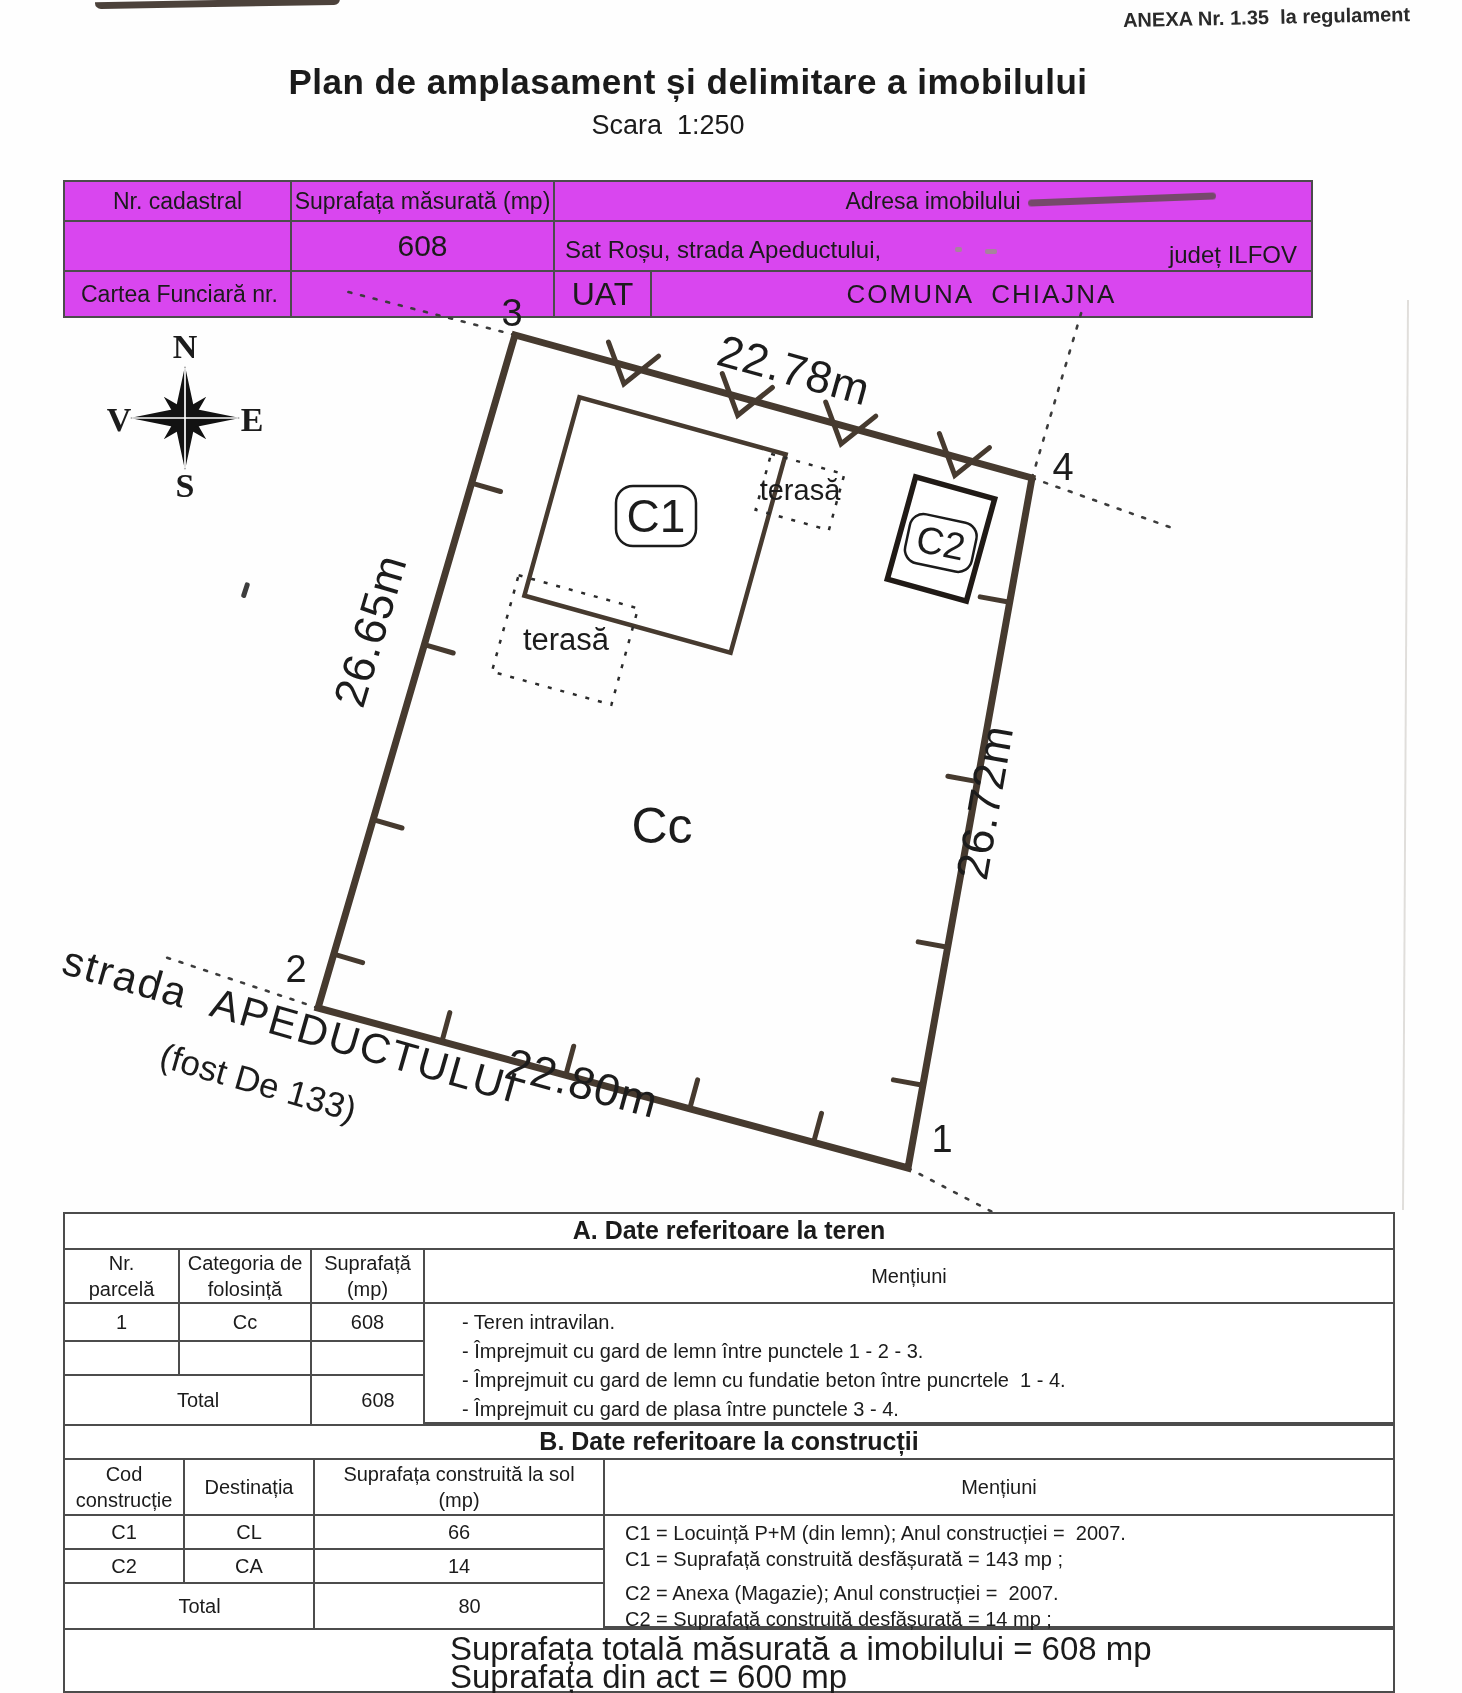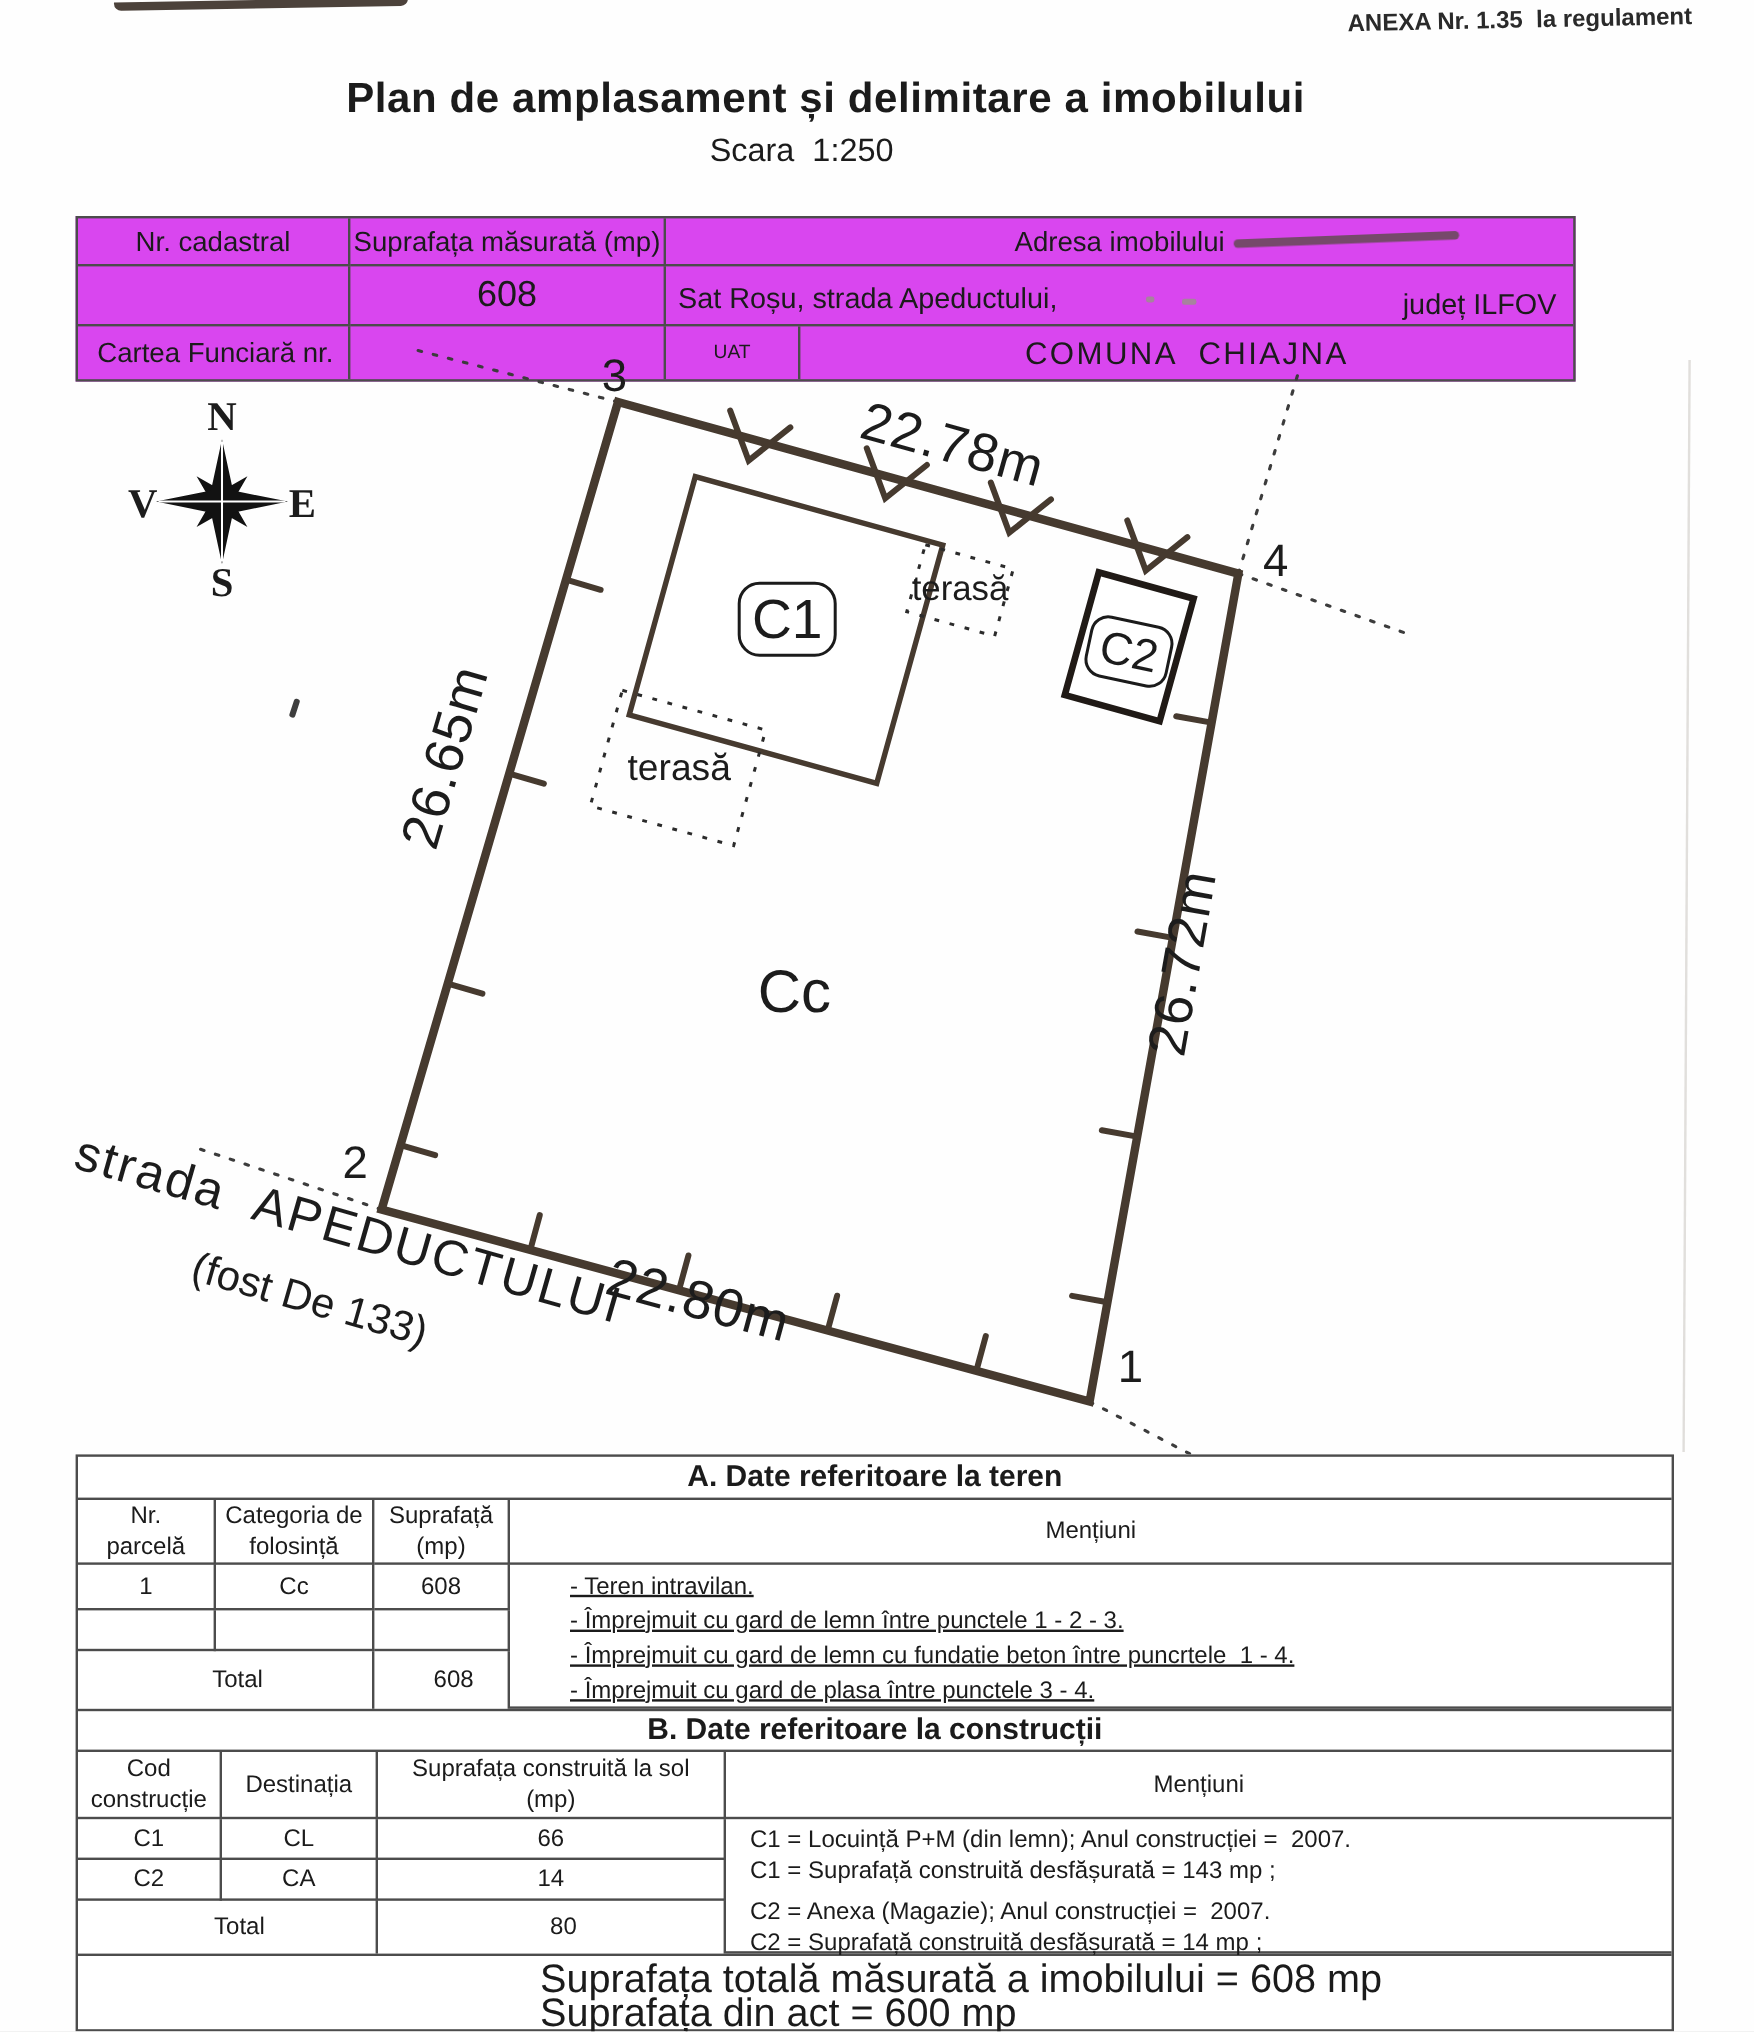--- a/index.html
+++ b/index.html
@@ -25,41 +25,41 @@
     border:2px solid #4c4c4c; font-size:23px; background:#d946ef; }
   .toptable .c { border-right:2px solid #4c4c4c; border-bottom:2px solid #4c4c4c;
     display:flex; align-items:center; justify-content:center; position:relative; }
   .toptable .lc { border-right:none; }
   .toptable .lr { border-bottom:none; }
   .num608 { font-size:30px; }
   .addr-line { position:absolute; left:10px; bottom:6px; font-size:24px; white-space:pre; }
   .judet { position:absolute; right:14px; top:3px; font-size:24px; white-space:pre;margin-top:16px; }
   .cartea { justify-content:flex-start !important; padding-left:16px; }
   .uatwrap { display:flex; width:100%; height:100%; align-items:stretch; }
-  .uatcell { width:112px; display:flex; align-items:center; justify-content:center; border-right:2px solid #4c4c4c; font-size:16px; }
+  .uatcell { width:97px; display:flex; align-items:center; justify-content:center; border-right:2px solid #4c4c4c; font-size:32px; }
   .uatval { flex:1; display:flex; align-items:center; justify-content:center; font-size:26px; letter-spacing:2px; white-space:pre; }
 
   
   svg text { font-family:"Liberation Sans", sans-serif; fill:#1c1c1c; }
   .serif { font-family:"Liberation Serif", serif; font-weight:bold; }
 
   
   .bottom { left:63px; top:1212px; width:1332px; height:481px; border:2px solid #4c4c4c; background:#fff; }
   .band { height:36px; line-height:33px; text-align:center; font-weight:bold; font-size:25px; border-bottom:2px solid #4c4c4c; }
   .bandB { height:34px; line-height:31px; }
   .grid { display:grid; font-size:20px; border-bottom:2px solid #4c4c4c; }
   .tA { grid-template-columns:115px 132px 113px 1fr; grid-template-rows:54px 38px 34px 48px; }
   .tB { grid-template-columns:120px 130px 290px 1fr; grid-template-rows:56px 34px 34px 44px; }
   .g { border-right:2px solid #4c4c4c; border-bottom:2px solid #4c4c4c;
     display:flex; align-items:center; justify-content:center; text-align:center; }
   .g.lc { border-right:none; }
   .g.lr { border-bottom:none;margin-left:21px; }
   .pre { white-space:pre-line; line-height:26px; }
   .mcell { flex-direction:column; align-items:flex-start !important; justify-content:flex-start !important; text-align:left; }
-  .mA { grid-column:4; grid-row:2 / span 3; padding:4px 0 0 50px;text-decoration:underline; }
+  .mA { grid-column:4; grid-row:2 / span 3; padding:4px 0 0 37px; }
   .mA .m { line-height:29px; }
   .mB { grid-column:4; grid-row:2 / span 3; padding:4px 0 0 20px; }
   .mB .m { line-height:26px; }
   .m { white-space:pre; }
   .gapm { margin-top:8px; }
   .footer { padding:5px 0 0 385px; font-weight:normal; font-size:33px; line-height:28px; }
   .footer div { white-space:pre; }
 </style>
 </head>
 <body>

